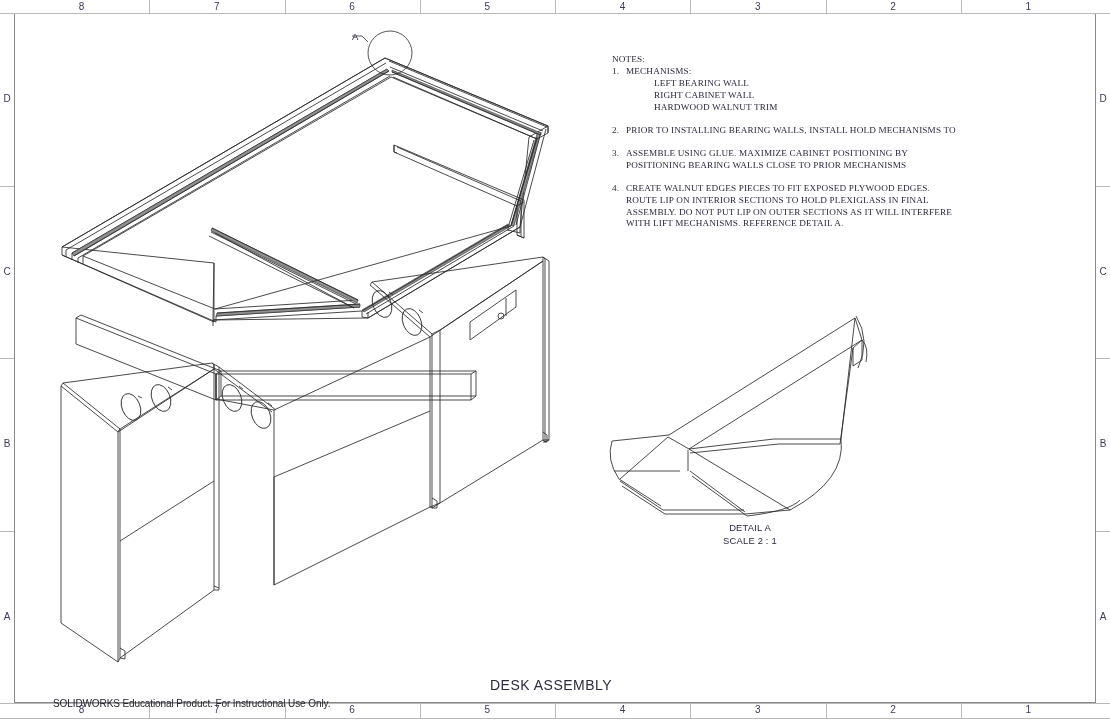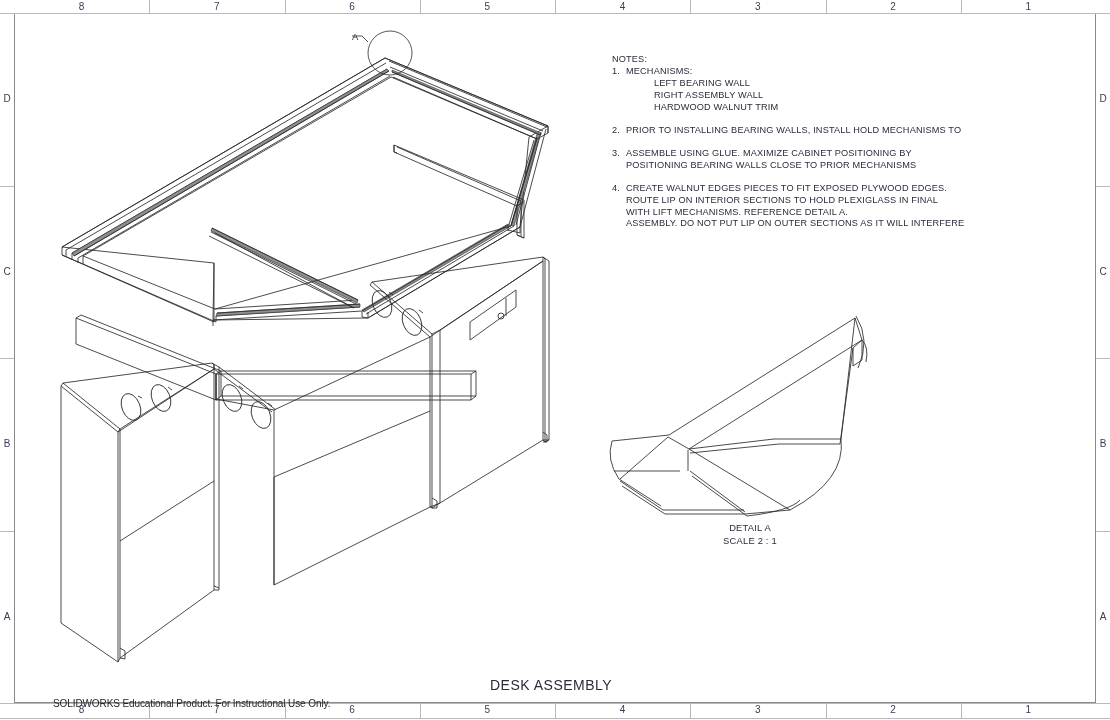--- a/index.html
+++ b/index.html
@@ -71,20 +71,21 @@
 
   
   #notes {
     position: absolute;
     left: 612px; top: 54px;
     width: 400px;
     font-size: 9.2px;
     line-height: 11.9px;
     color: #2b2b3d;
     letter-spacing: 0.15px;
+    font-family: Liberation Serif, serif;
   }
   #notes .note-title { margin: 0 0 0.5px 0; }
   #notes .note-item { margin: 0; position: relative; padding-left: 14px; }
   #notes .note-item .num { position: absolute; left: 0; top: 0; }
   #notes .note-sub { margin: 0; padding-left: 42px; }
   #notes .note-cont { margin: 0; padding-left: 14px; }
   #notes .gap { height: 11px; }
 
   
   #detail-caption {
@@ -431,32 +432,32 @@
       <path class="ln" d="M 841,439 L 855,318"></path>
       <path class="ln" d="M 840,444 L 853,348"></path>
     </g>
   </svg>
 
   <div id="notes">
     <div class="note-title">NOTES:</div>
     <div id="notes-items">
         <div class="note-item"><span class="num">1.</span><span>MECHANISMS:</span></div>
         <div class="note-sub">LEFT BEARING WALL</div>
-        <div class="note-sub">RIGHT ASSEMBLY WALL</div>
+        <div class="note-sub">RIGHT CABINET WALL</div>
         <div class="note-sub">HARDWOOD WALNUT TRIM</div>
         <div class="gap"></div>
         <div class="note-item"><span class="num">2.</span><span>PRIOR TO INSTALLING BEARING WALLS, INSTALL HOLD MECHANISMS TO</span></div>
         <div class="gap"></div>
         <div class="note-item"><span class="num">3.</span><span>ASSEMBLE USING GLUE. MAXIMIZE CABINET POSITIONING BY</span></div>
         <div class="note-cont">POSITIONING BEARING WALLS CLOSE TO PRIOR MECHANISMS</div>
         <div class="gap"></div>
         <div class="note-item"><span class="num">4.</span><span>CREATE WALNUT EDGES PIECES TO FIT EXPOSED PLYWOOD EDGES.</span></div>
         <div class="note-cont">ROUTE LIP ON INTERIOR SECTIONS TO HOLD PLEXIGLASS IN FINAL</div>
+        <div class="note-cont">ASSEMBLY. DO NOT PUT LIP ON OUTER SECTIONS AS IT WILL INTERFERE</div>
         <div class="note-cont">WITH LIFT MECHANISMS. REFERENCE DETAIL A.</div>
-        <div class="note-cont">ASSEMBLY. DO NOT PUT LIP ON OUTER SECTIONS AS IT WILL INTERFERE</div>
       </div>
   </div>
 
   <div id="detail-caption">
     <div>DETAIL A</div>
     <div>SCALE 2 : 1</div>
   </div>
 
   <div id="callout-label">A</div>
 

